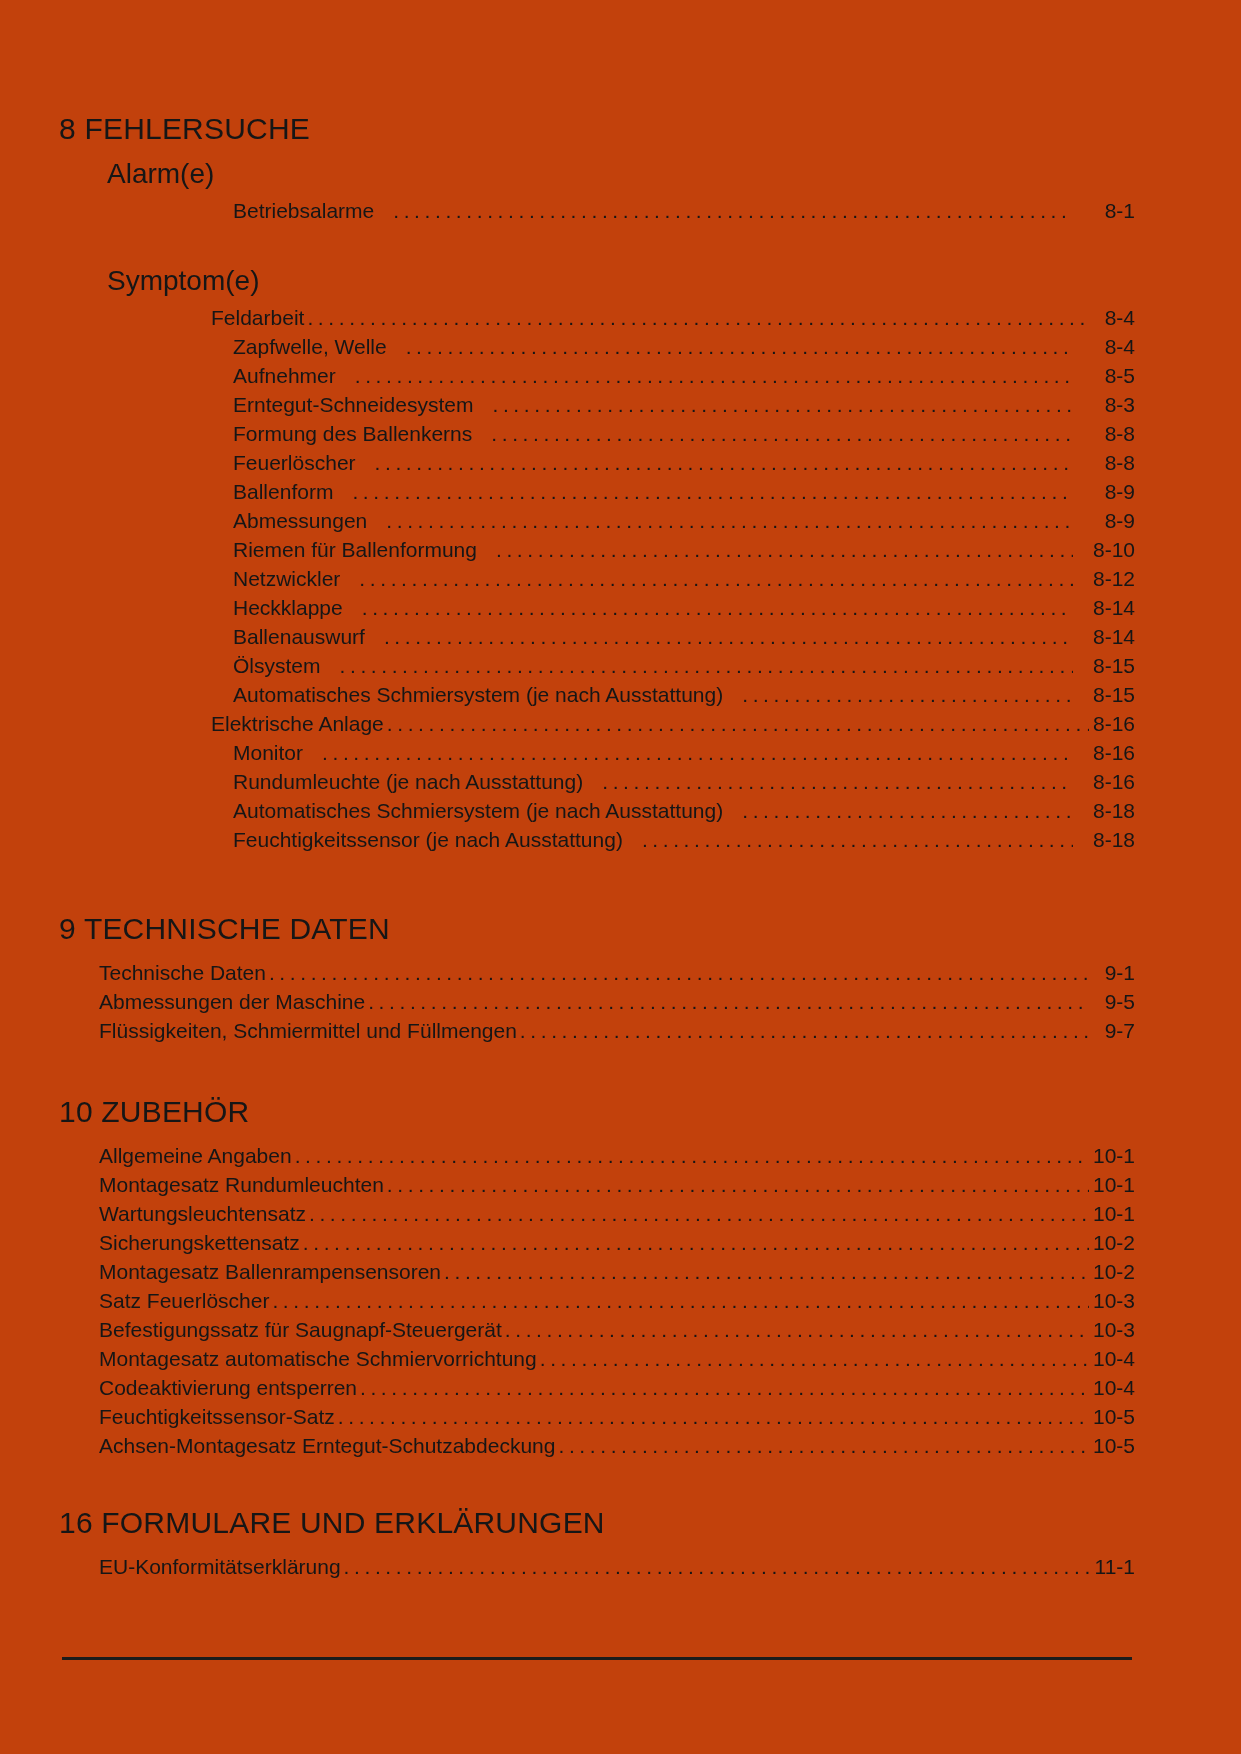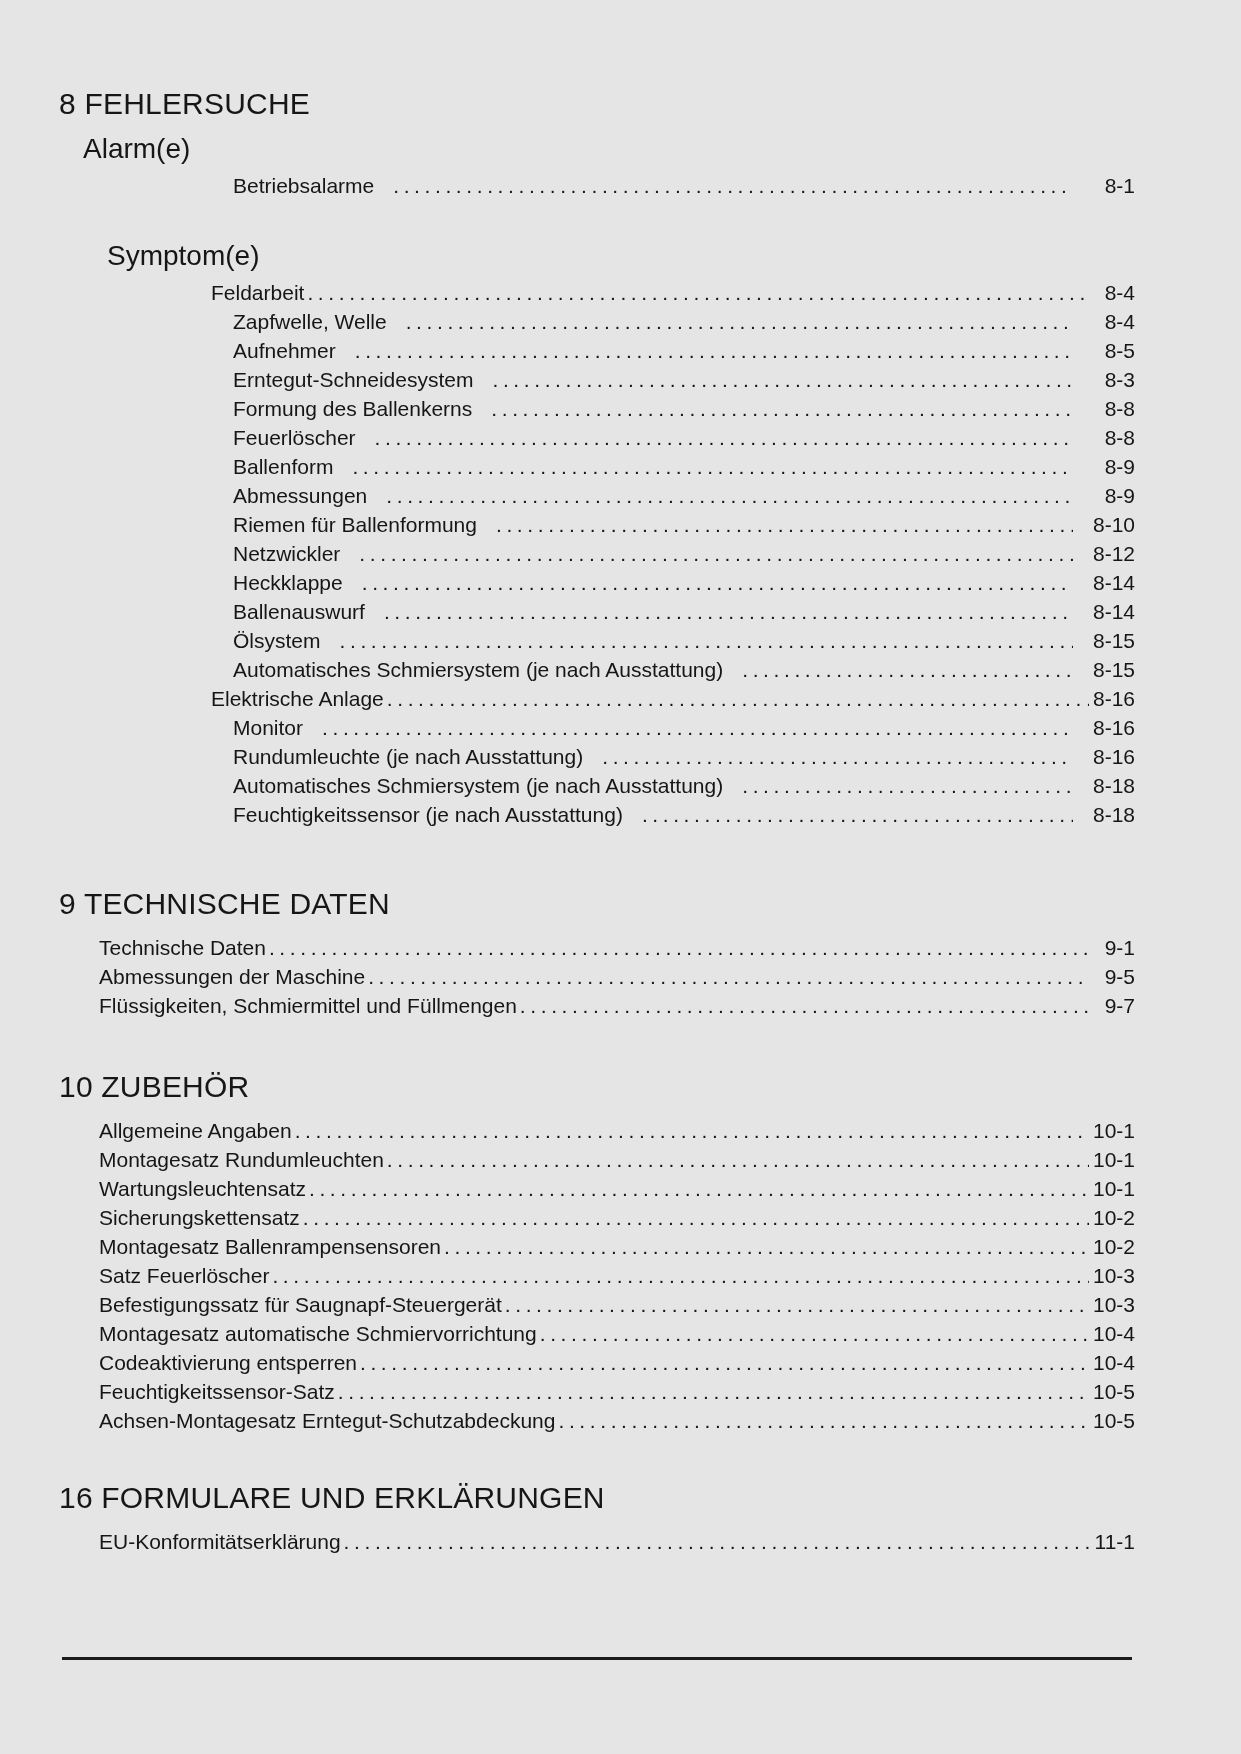--- a/index.html
+++ b/index.html
@@ -1,44 +1,44 @@
 <!DOCTYPE html>
 <html><head>
 <meta charset="utf-8">
 <style>
   html, body { margin: 0; padding: 0; background: #ffffff; }
   .page {
     position: relative;
     width: 1241px;
     height: 1754px;
-    background: #e5e5e5;
+    background: #c2410c;
     color: #161616;
     font-family: "Liberation Sans", sans-serif;
     box-sizing: border-box;
-    padding: 87px 106px 0 59px;
+    padding: 112px 106px 0 59px;
     overflow: hidden;
   }
   .section { margin: 0; }
   #toc .section:nth-of-type(2) { margin-top: 58px; }
   #toc .section:nth-of-type(3) { margin-top: 50px; }
   #toc .section:nth-of-type(4) { margin-top: 46px; }
   .chapter-title {
     font-size: 30px;
     font-weight: 400;
     line-height: 34px;
     margin: 0 0 12px 0;
     letter-spacing: 0.2px;
   }
   .group-heading {
     font-size: 28px;
     font-weight: 400;
     line-height: 32px;
     margin: 40px 0 6px 48px;
   }
-  .group:first-of-type .group-heading { margin-top: 4px; margin-left: 24px; }
+  .group:first-of-type .group-heading { margin-top: 4px; }
   .toc-row {
     display: flex;
     align-items: baseline;
     font-size: 21px;
     line-height: 29px;
   }
   .lvl0 { padding-left: 40px; }
   .lvl1 { padding-left: 152px; }
   .lvl2 { padding-left: 174px; gap: 16px; }
   .toc-label { white-space: nowrap; }

